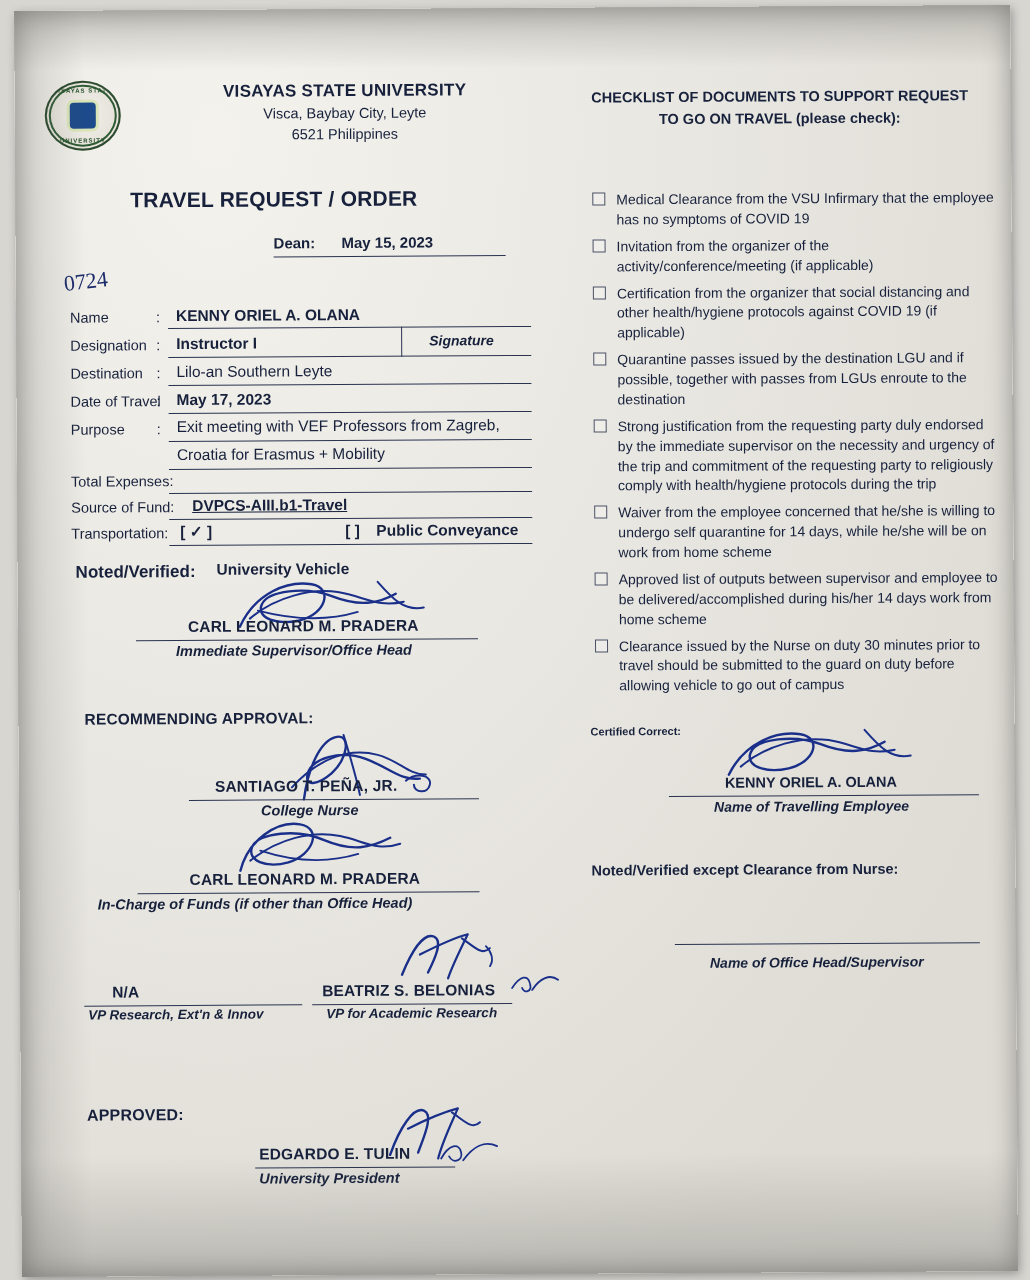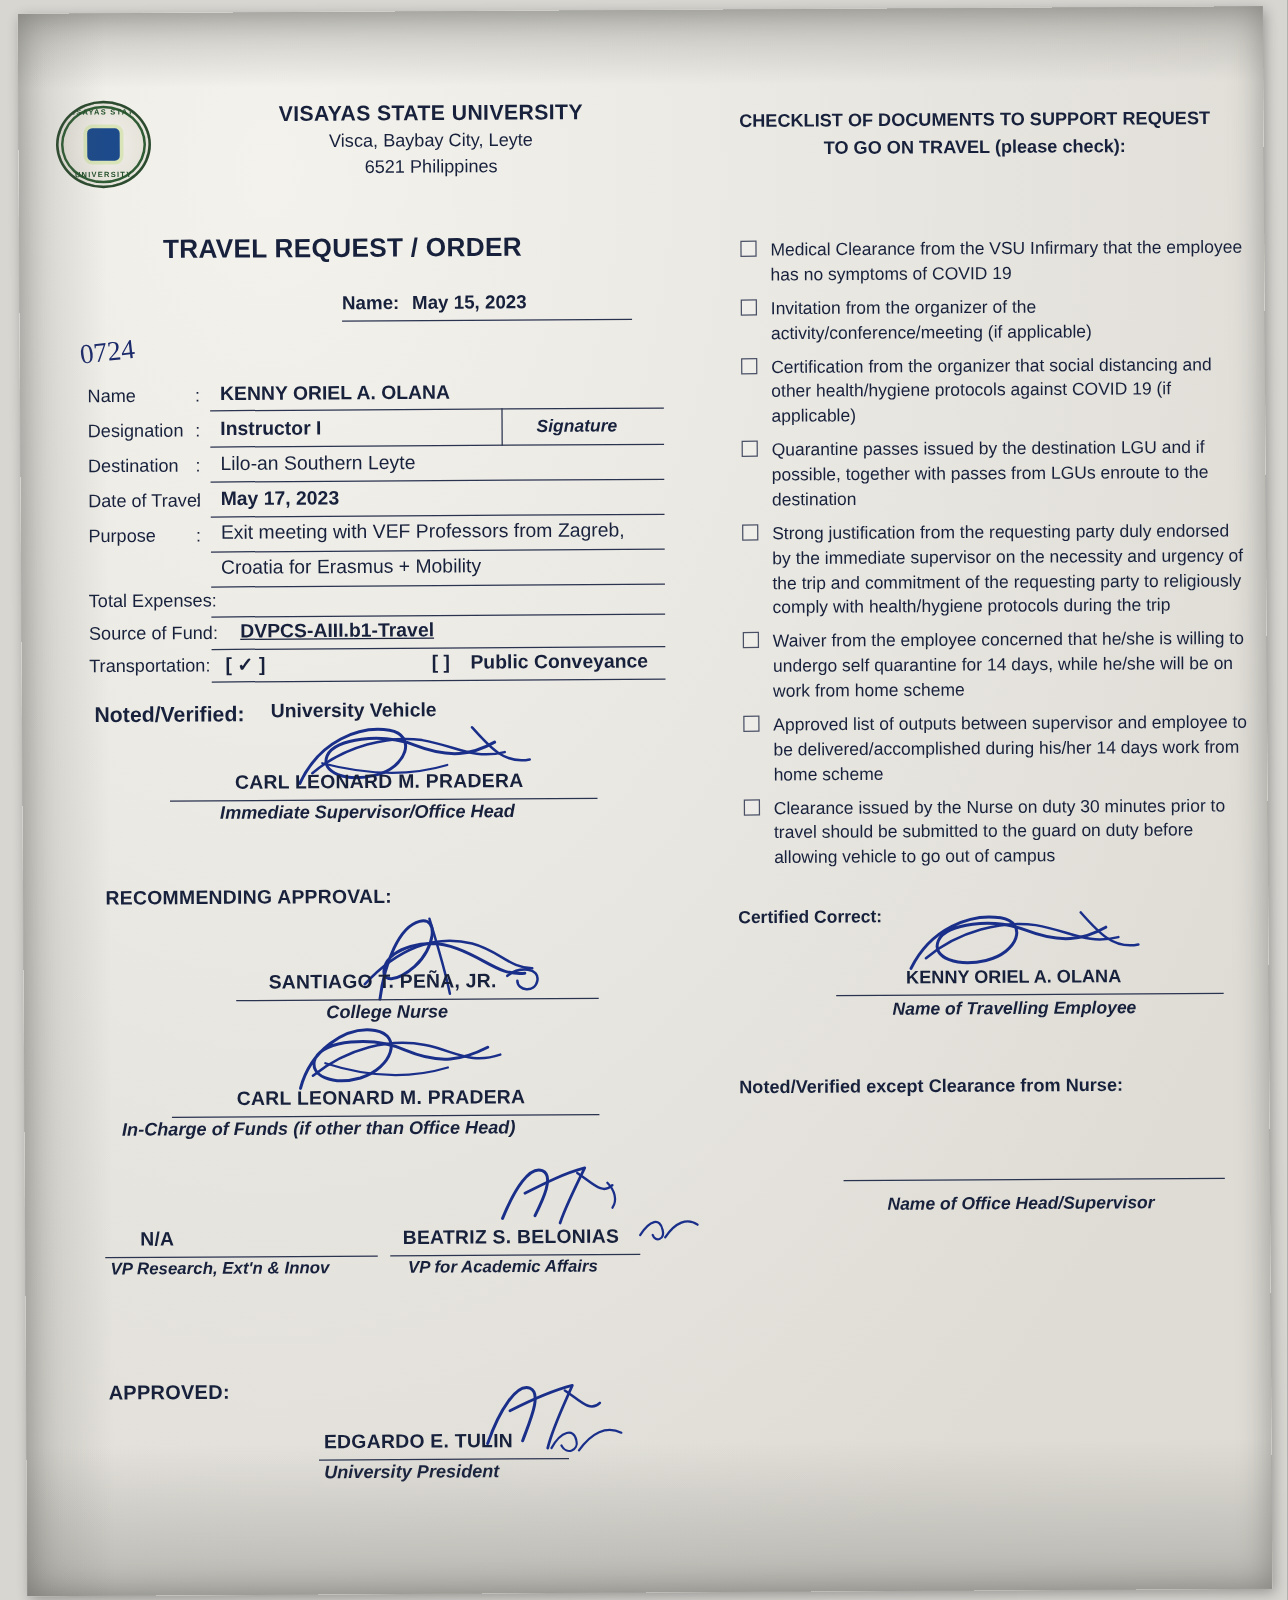--- a/index.html
+++ b/index.html
@@ -156,21 +156,21 @@
     font-size: 14px;
     line-height: 1.42;
   }
   .chk-box {
     position:absolute; left: 2px; top: 2px;
     width: 11px; height: 11px;
     border: 1.2px solid #4a5166;
     background: rgba(255,255,255,0.25);
   }
   .certified {
-    position:absolute; left: 572px; top: 718px; font-size: 14px; font-weight: bold;
+    position:absolute; left: 572px; top: 718px; font-size: 11px; font-weight: bold;
   }
   .r-name {
     position:absolute; font-size: 14.5px; font-weight: bold;
   }
   .r-role {
     position:absolute; font-size: 14px; font-style: italic; font-weight: bold;
   }
 
   
   .ink { position:absolute; pointer-events:none; }
@@ -189,22 +189,22 @@
         <div class="txt-bot">UNIVERSITY</div>
       </div>
 
       <div class="univ-name">VISAYAS STATE UNIVERSITY</div>
       <div class="univ-addr1">Visca, Baybay City, Leyte</div>
       <div class="univ-addr2">6521  Philippines</div>
 
       <div class="doc-title">TRAVEL REQUEST / ORDER</div>
 
       <div class="date-line">
-        <span>Name:</span>
-        <span style="margin-left:6px;">May 15, 2023</span>
+        <span>Dean:</span>
+        <span style="margin-left:22px;">May 15, 2023</span>
       </div>
       <div class="rule" style="left:258px; top:247px; width:232px;"></div>
 
       <div class="hand-num">0724</div>
 
       <div class="f-label" style="left:54px; top:299px;">Name</div>
       <div class="f-colon" style="left:140px; top:299px;">:</div>
       <div class="f-val" style="left:160px; top:297px;">KENNY ORIEL A. OLANA</div>
       <div class="rule" style="left:152px; top:318px; width:363px;"></div>
 
@@ -289,21 +289,21 @@
         <path d="M72,12 C84,20 92,30 100,22" stroke-width="2"></path>
         <path d="M96,20 C102,26 104,34 100,40" stroke-width="1.8"></path>
       </svg>
 
       <div class="name-bold" style="left:92px; top:973px;">N/A</div>
       <div class="rule" style="left:64px; top:995px; width:218px;"></div>
       <div class="role-italic" style="left:68px; top:997px; font-size:13.5px;">VP Research, Ext'n &amp; Innov</div>
 
       <div class="name-bold" style="left:302px; top:973px;">BEATRIZ S. BELONIAS</div>
       <div class="rule" style="left:292px; top:995px; width:200px;"></div>
-      <div class="role-italic" style="left:306px; top:997px; font-size:13.5px;">VP for Academic Affairs</div>
+      <div class="role-italic" style="left:306px; top:997px; font-size:13.5px;">VP for Academic Research</div>
 
       <svg class="ink" style="left:486px; top:958px;" width="60" height="32" viewBox="0 0 60 32">
         <path d="M6,22 C14,10 22,8 24,18 C26,26 18,28 16,22" stroke-width="1.8"></path>
         <path d="M26,24 C34,12 44,8 52,14" stroke-width="1.8"></path>
       </svg>
 
       <div class="sect-head" style="left:66px; top:1096px; font-size:16px;">APPROVED:</div>
 
       <svg class="ink" style="left:355px; top:1090px;" width="130" height="70" viewBox="0 0 130 70">
         <path d="M14,56 C24,28 38,8 48,12 C58,16 48,38 42,54" stroke-width="2.4"></path>

